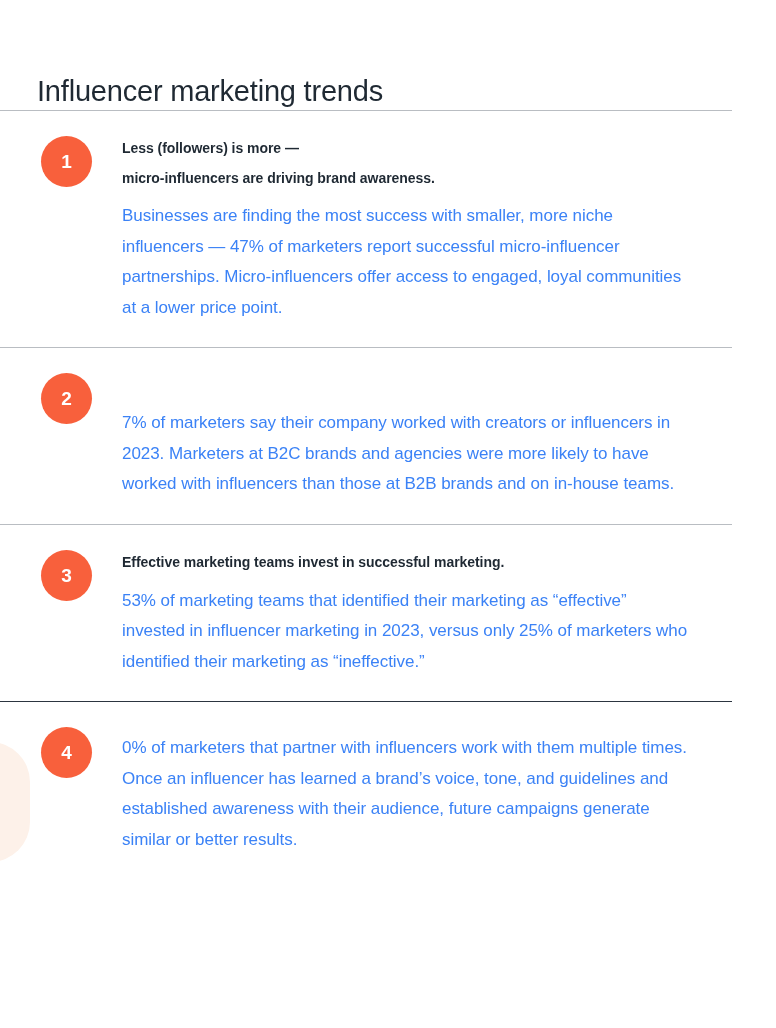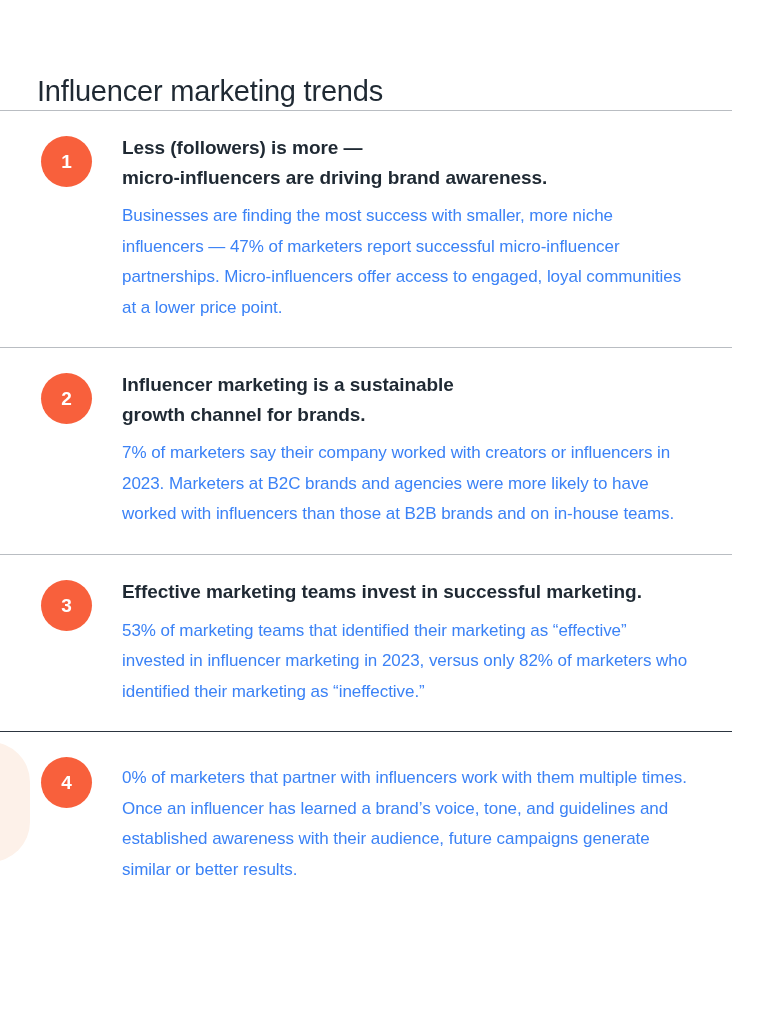--- a/index.html
+++ b/index.html
@@ -89,21 +89,21 @@
   }
 
   .content-col {
     flex: 1 1 auto;
     padding-right: 38px;
     min-width: 0;
   }
 
   .trend-heading {
     margin: 0;
-    font-size: 19px;
+    font-size: 14px;
     line-height: 30px;
     font-weight: 700;
     color: #1f2933;
     letter-spacing: -0.05px;
   }
 
   .trend-body {
     margin: 8px 0 0 0;
     font-size: 17px;
     line-height: 30.5px;
@@ -141,38 +141,37 @@
   </div>
 
   <div class="divider"></div>
 
   <div class="trend-row">
     <div class="badge-col">
       <div class="badge">2</div>
     </div>
     <div class="content-col">
       <div class="trend-heading">
-        <span>Influencer marketing is a sustainable</span><br>
-        <span>growth channel for brands.</span>
+        <br>
       </div>
       <p class="trend-body">7% of marketers say their company worked with creators or influencers in 2023. Marketers at B2C brands and agencies were more likely to have worked with influencers than those at B2B brands and on in-house teams.</p>
     </div>
   </div>
 
   <div class="divider"></div>
 
   <div class="trend-row tight">
     <div class="badge-col">
       <div class="badge">3</div>
     </div>
     <div class="content-col">
       <div class="trend-heading">
         <span>Effective marketing teams invest in successful marketing.</span>
       </div>
-      <p class="trend-body">53% of marketing teams that identified their marketing as “effective” invested in influencer marketing in 2023, versus only 82% of marketers who identified their marketing as “ineffective.”</p>
+      <p class="trend-body">53% of marketing teams that identified their marketing as “effective” invested in influencer marketing in 2023, versus only 25% of marketers who identified their marketing as “ineffective.”</p>
     </div>
   </div>
 
   <div class="divider strong"></div>
 
   <div class="trend-row tight">
     <div class="badge-col">
       <div class="badge">4</div>
     </div>
     <div class="content-col">

